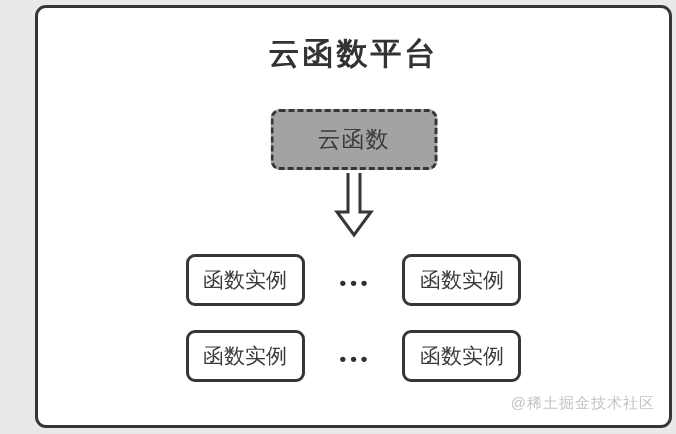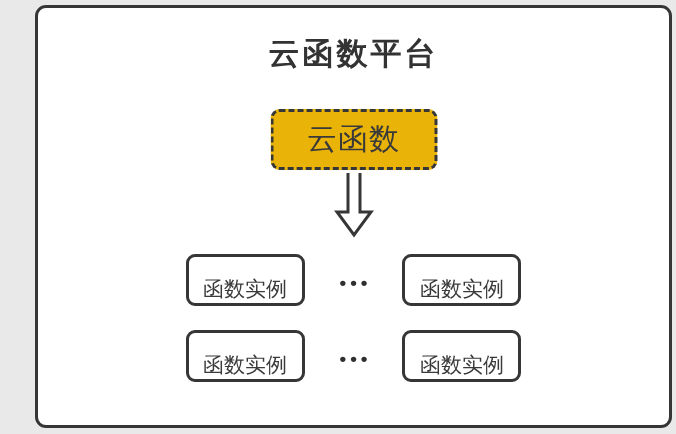--- a/index.html
+++ b/index.html
@@ -43,25 +43,25 @@
   .dashed-box {
     position: absolute;
     top: 101px;
     left: 50%;
     transform: translateX(-50%);
     width: 167px;
     height: 61px;
     box-sizing: border-box;
     border: 3px dashed #363636;
     border-radius: 9px;
-    background: #eab308;
+    background: #a3a3a3;
     display: flex;
     align-items: center;
     justify-content: center;
-    font-size: 30px;
+    font-size: 23px;
     color: #3a3a3a;
     letter-spacing: 1px;
   }
   .down-arrow {
     position: absolute;
     top: 164px;
     left: 50%;
     transform: translateX(-50%);
   }
   .row {
@@ -76,21 +76,21 @@
   .row-1 { top: 246px; }
   .row-2 { top: 322px; }
   .ibox {
     width: 119px;
     height: 52px;
     box-sizing: border-box;
     border: 3px solid #363636;
     border-radius: 9px;
     background: #ffffff;
     display: flex;
-    align-items: flex-end;
+    align-items: center;
     justify-content: center;
     font-size: 21px;
     color: #3a3a3a;
   }
   .dots {
     font-size: 19px;
     font-weight: bold;
     letter-spacing: 4px;
     color: #2f2f2f;
     line-height: 1;
@@ -135,15 +135,16 @@
     <div class="row row-2">
       <div class="ibox">
         <span>函数实例</span>
       </div>
       <div class="dots">•••</div>
       <div class="ibox">
         <span>函数实例</span>
       </div>
     </div>
 
+    <div class="watermark">@稀土掘金技术社区</div>
 
   </div>
 </div>
 
 </body></html>

